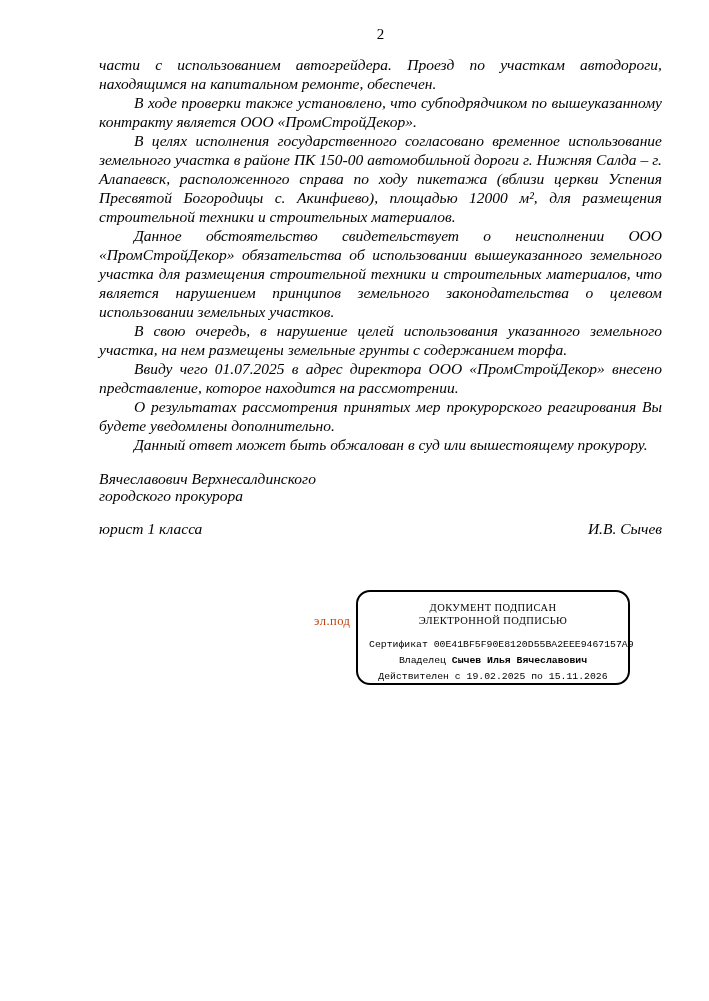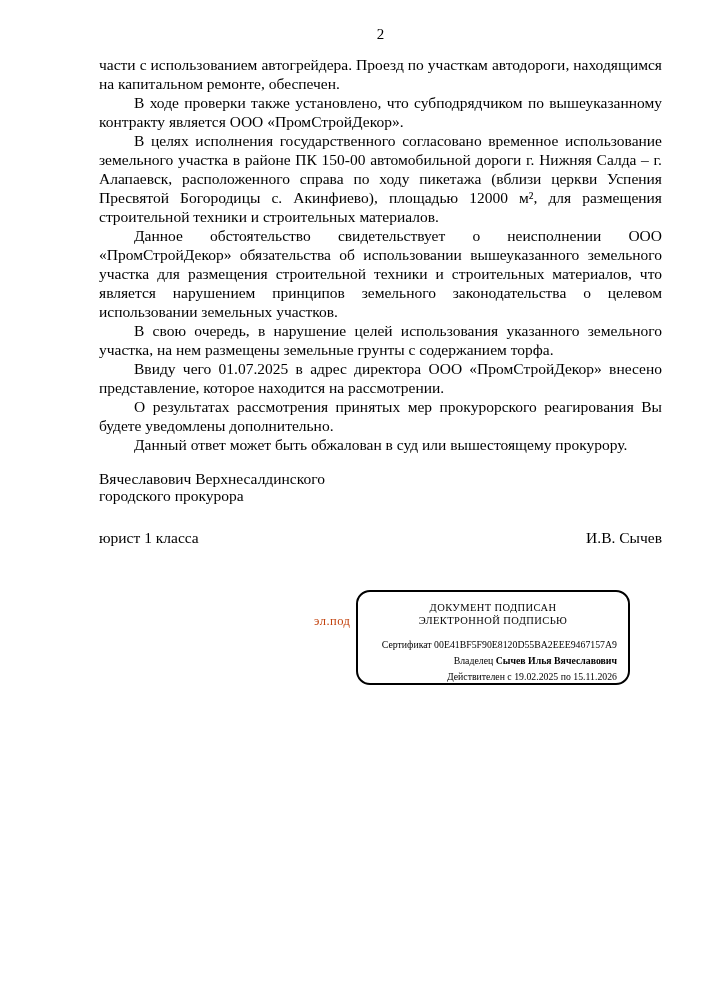--- a/index.html
+++ b/index.html
@@ -21,33 +21,34 @@
     font-size: 15px;
   }
   .content {
     position: absolute;
     top: 55px;
     left: 99px;
     width: 563px;
     font-size: 15.5px;
     line-height: 19px;
     text-align: justify;
+    font-style: italic;
   }
   .content p {
     margin: 0;
     text-indent: 35px;
   }
   .content p.no-indent { text-indent: 0; }
   .sig-position {
     margin-top: 16px;
     line-height: 17px;
     text-align: left;
   }
   .sig-row {
-    margin-top: 24px;
+    margin-top: 15px;
     display: flex;
     justify-content: space-between;
     text-align: left;
   }
   .watermark {
     position: absolute;
     left: 314px;
     top: 614px;
     font-size: 12.5px;
     color: #c2410c;
@@ -71,21 +72,22 @@
     text-align: center;
     font-size: 10.5px;
     line-height: 12.5px;
     letter-spacing: 0.4px;
     margin-bottom: 10px;
   }
   .stamp-row {
     font-size: 9.8px;
     line-height: 16px;
     white-space: nowrap;
-    text-align: right;
+    text-align: center;
+    font-family: Liberation Mono, monospace;
   }
   .stamp-row b { font-weight: bold; }
 </style>
 </head>
 <body>
 
 <div class="page-number">2</div>
 
 <div class="content">
   <p class="no-indent">части с использованием автогрейдера. Проезд по участкам автодороги, находящимся на капитальном ремонте, обеспечен.</p>

